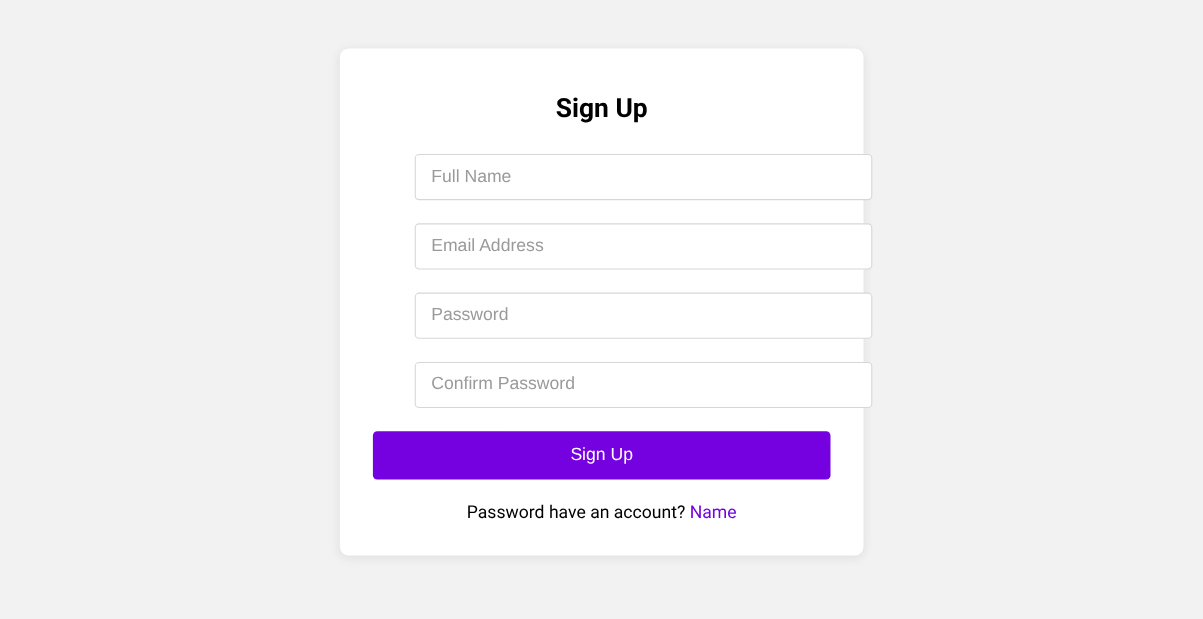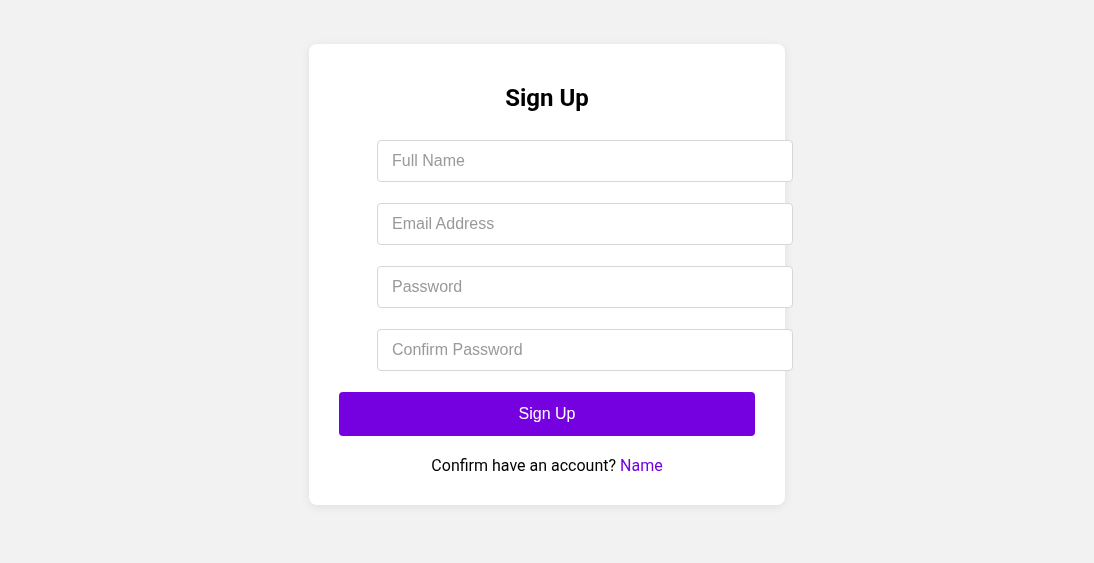--- a/index.html
+++ b/index.html
@@ -76,15 +76,15 @@
 
   <input type="email" class="input-field" placeholder="Email Address" style="">
 
   <input type="password" class="input-field" placeholder="Password" style="">
 
   <input type="password" class="input-field" placeholder="Confirm Password" style="">
 
   <button class="submit-btn">Sign Up</button>
 
   <p class="footer-text">
-    <span>Confirm have an account? </span><a class="login-link">Name</a>
+    <span>Password have an account? </span><a class="login-link">Name</a>
   </p>
 </div>
 
 </body></html>

